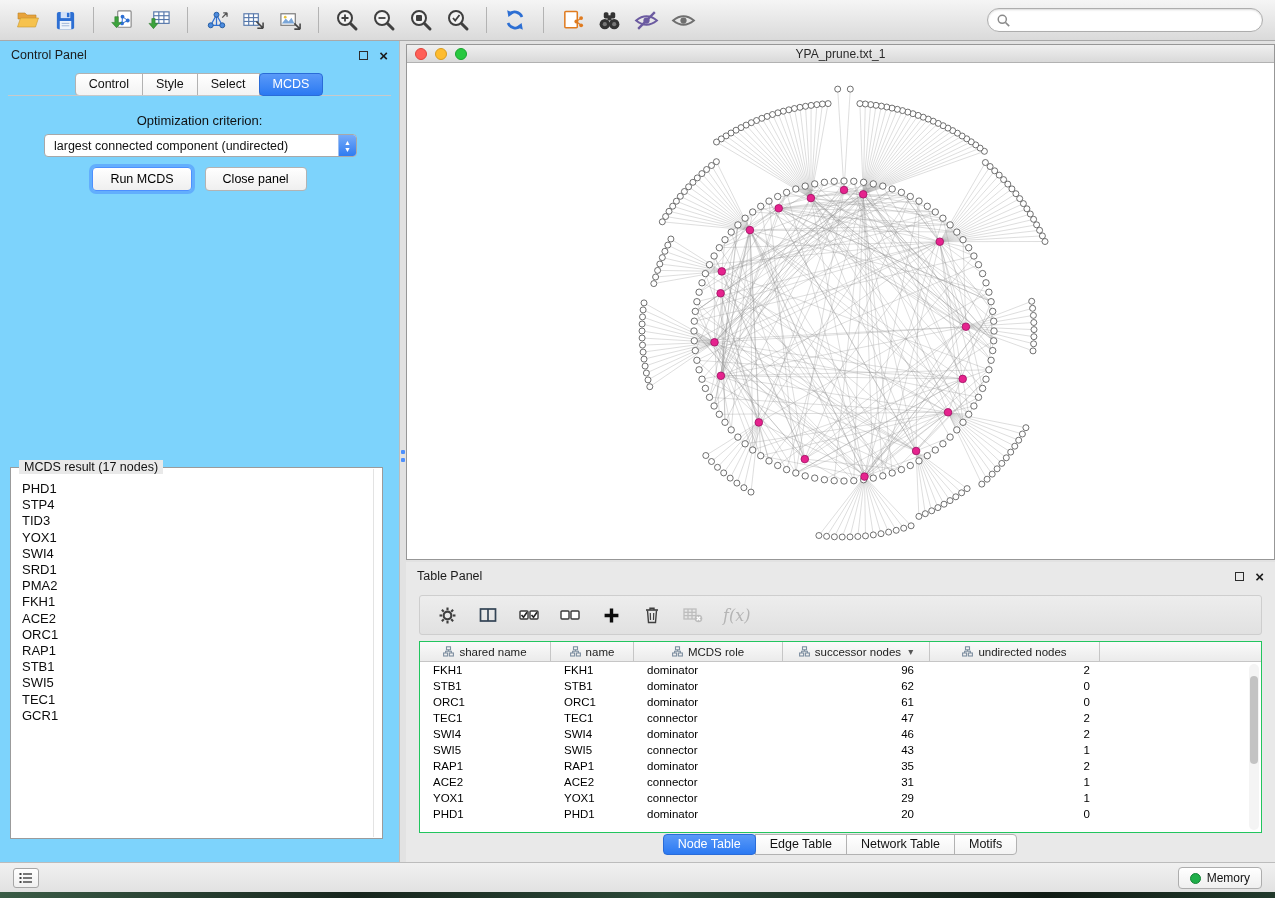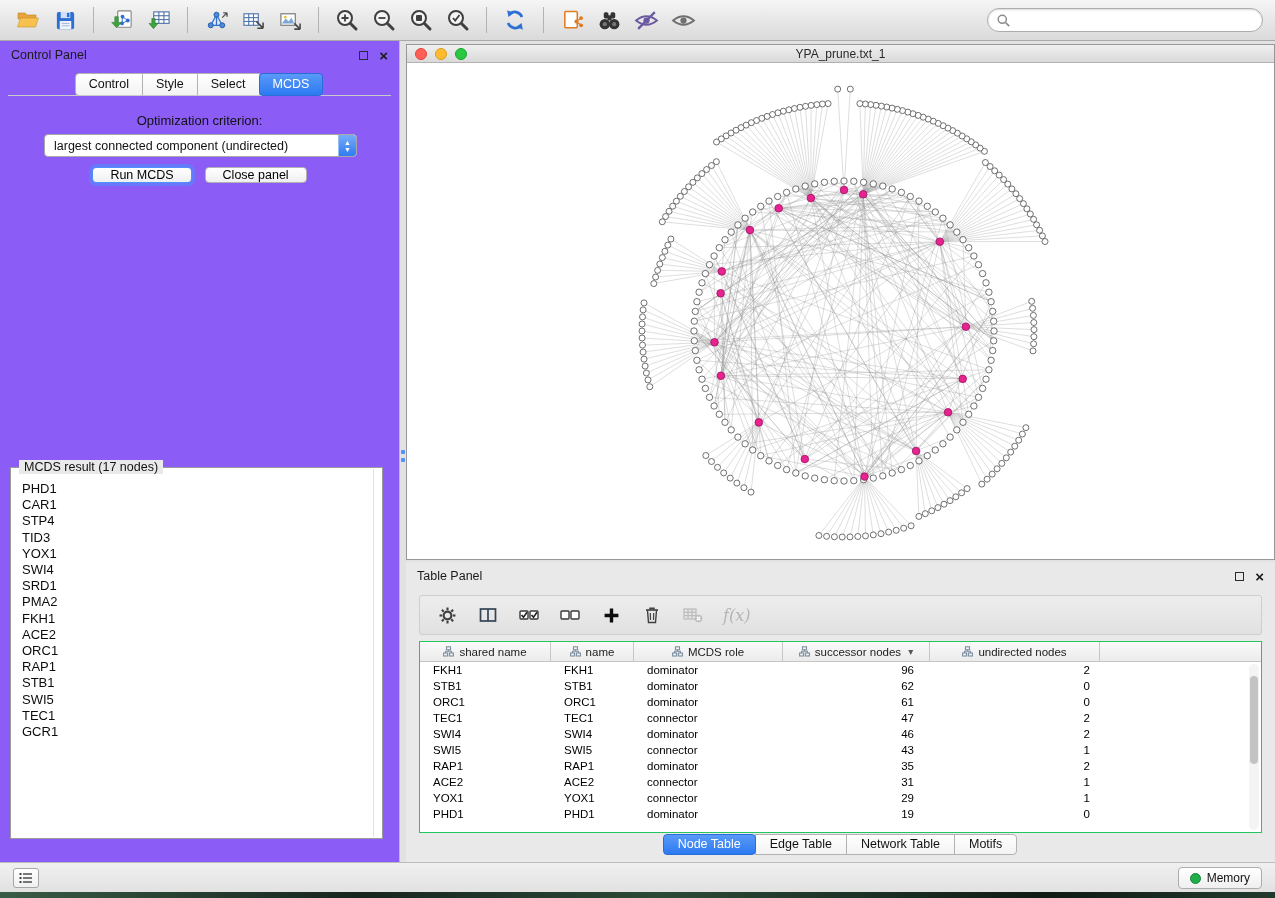--- a/index.html
+++ b/index.html
@@ -12,40 +12,40 @@
     background:linear-gradient(#f5f5f5,#dadada);border-bottom:1px solid #a9a9a9;
     display:flex;align-items:center;padding:0 12px;gap:5px;}
   .tb-btn{width:32px;height:32px;display:flex;align-items:center;justify-content:center;border-radius:4px;}
   .tb-sep{width:1px;height:26px;background:#b3b3b3;margin:0 7px;}
   .search{margin-left:auto;width:276px;height:24px;background:#fff;border:1px solid #adadad;
     border-radius:12px;display:flex;align-items:center;padding:0 9px;gap:6px;
     box-shadow:inset 0 1px 2px rgba(0,0,0,.15);}
   .search input{border:none;outline:none;flex:1;font-size:12px;background:transparent;font-family:"Liberation Sans",sans-serif;}
 
   
-  .control-panel{position:absolute;left:0;top:41px;width:400px;height:821px;background:#8b5cf6;border-right:1px solid #bcbcbc;}
+  .control-panel{position:absolute;left:0;top:41px;width:400px;height:821px;background:#7dd3fc;border-right:1px solid #bcbcbc;}
   .panel-head{height:28px;display:flex;align-items:center;padding:0 11px;font-size:12.5px;color:#1b1b1b;}
   .panel-head .wbtns{margin-left:auto;display:flex;align-items:center;gap:11px;}
   .win-sq{width:9px;height:9px;border:1.5px solid #2c2c2c;display:inline-block;}
   .win-x{font-size:15px;font-weight:bold;color:#1b1b1b;line-height:9px;}
   .cp-tabs{position:absolute;left:0;top:32px;width:100%;display:flex;justify-content:center;}
   .cp-tab{background:linear-gradient(#ffffff,#f3f3f3);border:1px solid #b2b2b2;padding:3px 13px 4px;
     font-size:12.5px;margin-left:-1px;position:relative;cursor:default;}
   .cp-tab:first-child{border-radius:4px 0 0 4px;}
   .cp-tab:last-child{border-radius:0 4px 4px 0;}
   .cp-tab.active{background:linear-gradient(#5a9af8,#2b79f2);color:#fff;border-color:#2a6cd8;border-radius:4px;z-index:2;}
   .cp-tabline{position:absolute;left:8px;right:8px;top:54px;height:1px;background:#c9c9c9;}
   .opt-label{position:absolute;top:72px;left:0;width:100%;text-align:center;font-size:13px;color:#111;}
   .dropdown{position:absolute;left:44px;top:93px;width:313px;height:23px;background:#fff;
     border:1px solid #a8a8a8;border-radius:4px;display:flex;align-items:center;padding-left:9px;font-size:12.5px;overflow:hidden;}
   .dd-stepper{margin-left:auto;width:18px;height:100%;background:linear-gradient(#76acf9,#2f7bf0);
     display:flex;flex-direction:column;align-items:center;justify-content:center;color:#fff;
     font-size:7px;line-height:7px;border-left:1px solid #9bbef2;}
   .btn-row{position:absolute;top:126px;left:0;width:100%;display:flex;justify-content:center;gap:13px;}
-  .cp-btn{height:16px;padding:0 17px;background:linear-gradient(#ffffff,#efefef);
+  .cp-btn{height:24px;padding:0 17px;background:linear-gradient(#ffffff,#efefef);
     border:1px solid #b3b3b3;border-radius:4px;font-size:12.5px;font-family:"Liberation Sans",sans-serif;}
   .cp-btn.focusring{box-shadow:0 0 0 3px rgba(77,144,254,.55);border-color:#4d90fe;}
   .result-box{position:absolute;left:10px;top:426px;width:373px;height:372px;border:1px solid #9b9b9b;background:#fff;}
   .result-legend{position:absolute;top:-8px;left:8px;background:#e9e9e9;padding:0 5px;font-size:12.5px;color:#111;}
   .mcds-list{position:absolute;left:11px;top:13px;right:10px;bottom:4px;overflow:hidden;
     font-size:13px;line-height:16.2px;color:#0c0c0c;}
   .mcds-track{position:absolute;top:1px;bottom:1px;right:8px;width:1px;background:#e3e3e3;}
 
   
   .grip{position:absolute;left:401px;top:450px;width:4px;height:14px;display:flex;flex-direction:column;gap:4px;}
@@ -280,21 +280,20 @@
       </span>
   </div>
   <div class="btn-row">
     <button class="cp-btn focusring">Run MCDS</button>
     <button class="cp-btn">Close panel</button>
   </div>
   <div class="result-box">
     <span class="result-legend">MCDS result (17 nodes)</span>
     <div class="mcds-list">
         <div>PHD1</div>
-        <div>CAR1</div>
         <div>STP4</div>
         <div>TID3</div>
         <div>YOX1</div>
         <div>SWI4</div>
         <div>SRD1</div>
         <div>PMA2</div>
         <div>FKH1</div>
         <div>ACE2</div>
         <div>ORC1</div>
         <div>RAP1</div>
@@ -786,21 +785,21 @@
           <div class="tbl-td c0" style="width: 131px;">YOX1</div>
           <div class="tbl-td c1" style="width: 83px;">YOX1</div>
           <div class="tbl-td c2" style="width: 149px;">connector</div>
           <div class="tbl-td c3" style="width: 147px;">29</div>
           <div class="tbl-td c4" style="width: 170px;">1</div>
         </div>
         <div class="tbl-tr">
           <div class="tbl-td c0" style="width: 131px;">PHD1</div>
           <div class="tbl-td c1" style="width: 83px;">PHD1</div>
           <div class="tbl-td c2" style="width: 149px;">dominator</div>
-          <div class="tbl-td c3" style="width: 147px;">19</div>
+          <div class="tbl-td c3" style="width: 147px;">20</div>
           <div class="tbl-td c4" style="width: 170px;">0</div>
         </div>
       </div>
     <div class="tbl-scroll">
       <div class="tbl-thumb"></div>
     </div>
   </div>
 
   <div class="tp-tabs">
       <div class="tp-tab active">Node Table</div>

